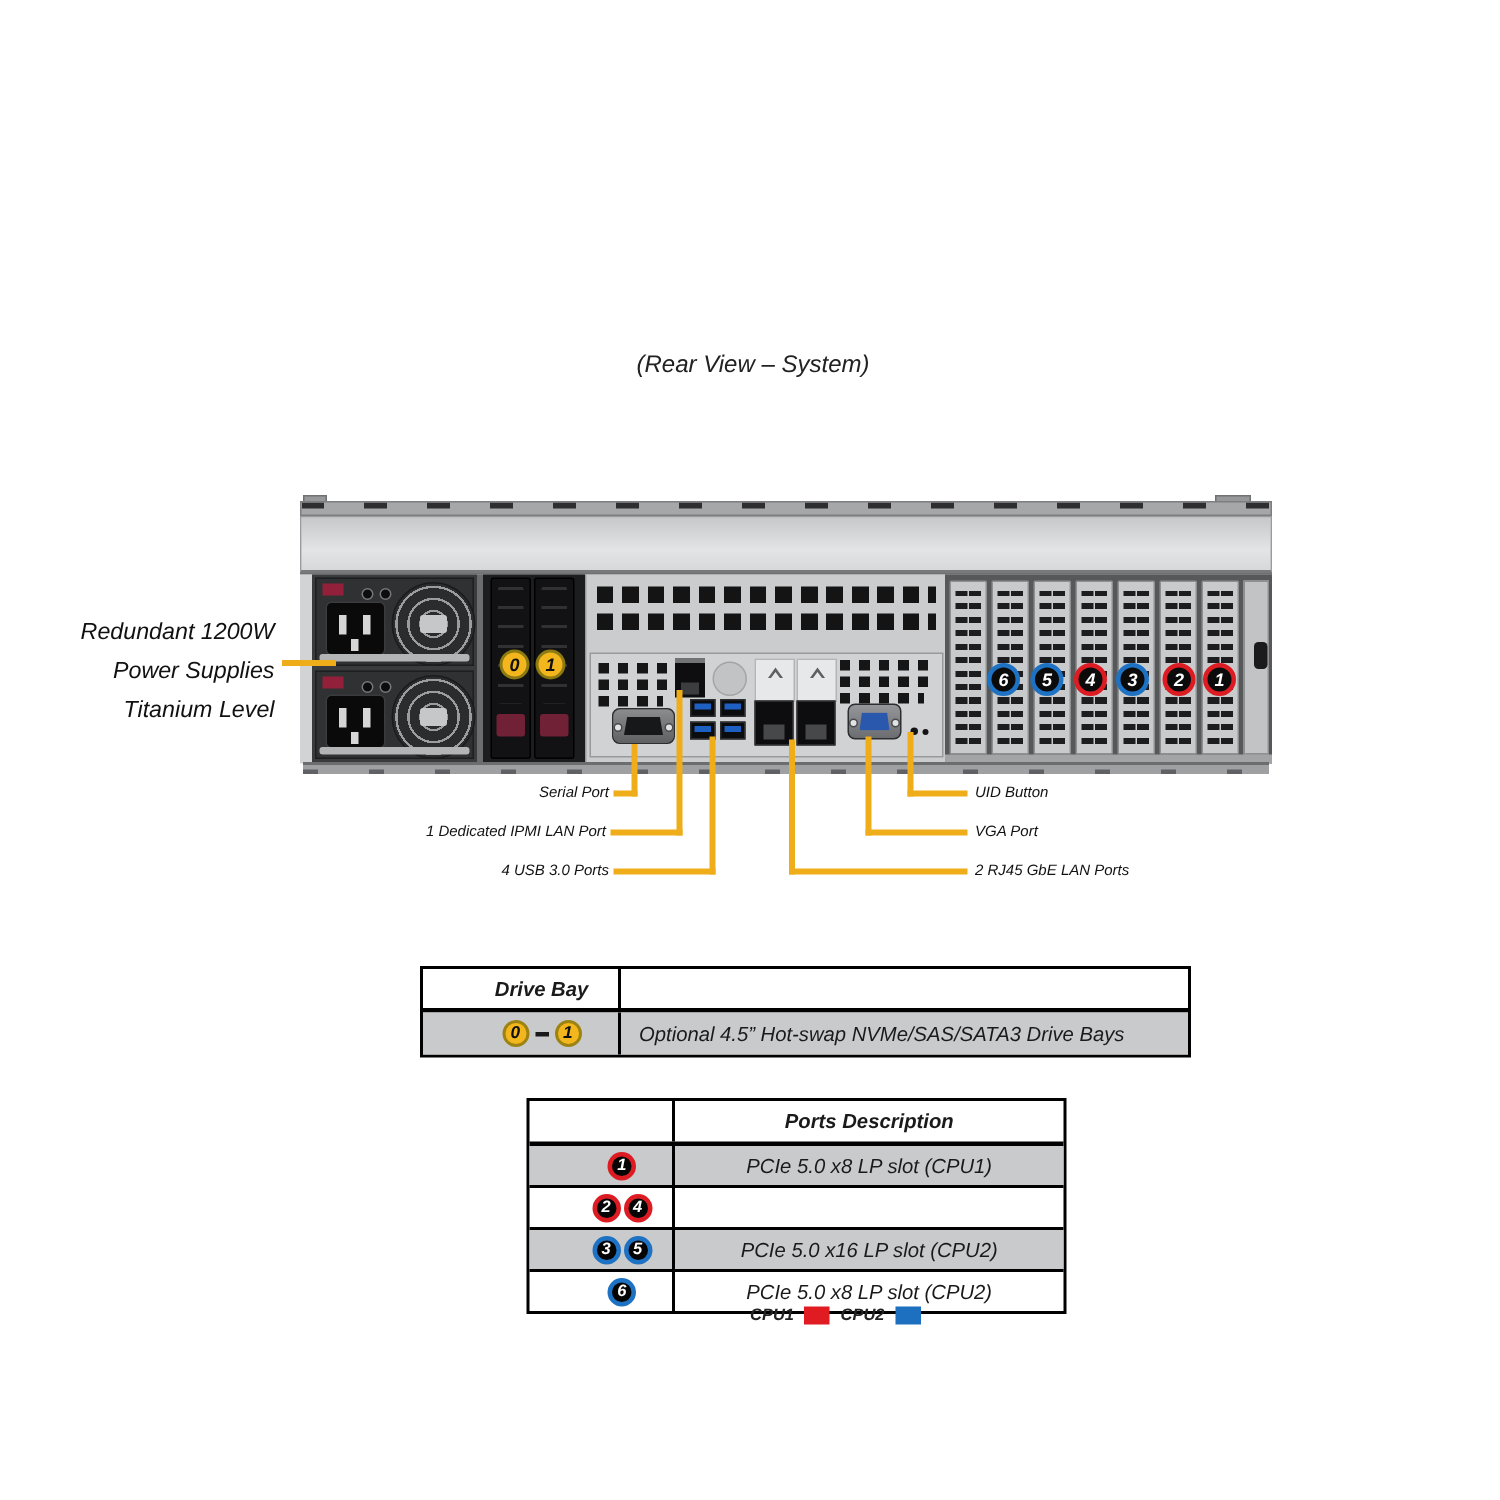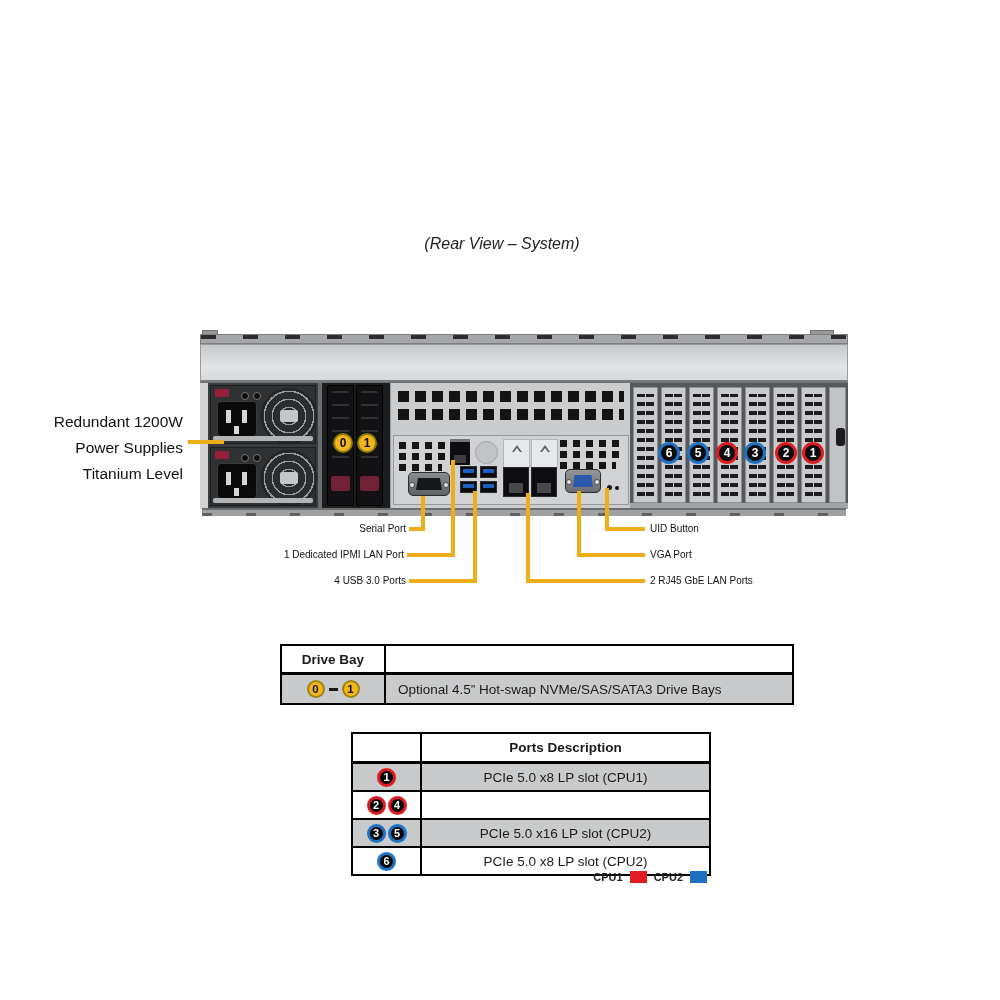--- a/index.html
+++ b/index.html
@@ -1,20 +1,20 @@
 <!DOCTYPE html>
 <html><head>
 <meta charset="utf-8">
 <style>
   html,body { margin:0; padding:0; background:#ffffff; }
   #page {
     position:relative; width:1000px; height:1000px; background:#ffffff;
     font-family:"Liberation Sans", sans-serif; color:#1a1a1a; overflow:hidden;margin-top:32px;
   }
-  .abs { position:absolute; }
+  .abs { position:absolute;font-style:italic; }
 
   
   .title {
     left:352px; top:203px; width:300px; text-align:center;
     font-size:16px; font-style:italic; color:#222;
   }
 
   
   .lbl { font-size:10px; color:#111; height:18px; line-height:18px; white-space:nowrap; }
   .lbl.r { text-align:right; }
@@ -158,21 +158,21 @@
   .slot-circle {
     position:absolute; width:22px; height:22px; border-radius:50%; background:#0b0b0b;
     border:3px solid #888; box-sizing:border-box; color:#fff; font-size:12px; font-weight:bold;
     text-align:center; line-height:16px;
   }
   .slot-circle.red { border-color:#dc1c22; }
   .slot-circle.blue { border-color:#1e72c4; }
 
   
   .tbl { background:#fff; border:2px solid #000; font-size:13.5px; }
-  .tr { display:flex; align-items:center; }
+  .tr { display:flex; align-items:center;padding-left:28px; }
   .td { box-sizing:border-box; display:flex; align-items:center; justify-content:center; height:100%; }
   .head { font-weight:bold; border-bottom:3px solid #000; }
   .gray { background:#c9cacb; }
 
   .drive-tbl { left:280px; top:612px; width:510px; }
   .drive-tbl .tr { height:26px; }
   .drive-tbl .tr.data { height:28px; }
   .drive-tbl .c1 { width:104px; border-right:2px solid #000; }
   .drive-tbl .c2 { flex:1; }
   .drive-tbl .c2.desc { justify-content:flex-start; padding-left:12px; }
@@ -190,21 +190,21 @@
   .slot-tbl .s2 { flex:1; }
   .slot-badge {
     width:19px; height:19px; border-radius:50%; background:#050505; border:3px solid #888;
     box-sizing:border-box; color:#fff; font-size:11px; font-weight:bold;
     display:flex; align-items:center; justify-content:center;
   }
   .slot-badge.red { border-color:#dc1c22; }
   .slot-badge.blue { border-color:#1e72c4; }
 
   
-  .legend { left:500px; top:839px; width:207px; display:flex; justify-content:flex-end; align-items:center; gap:7px; font-size:11px; font-weight:bold; color:#222; }
+  .legend { left:500px; top:839px; width:207px; display:flex; align-items:center; gap:7px; font-size:11px; font-weight:bold; color:#222; }
   .legend-swatch { width:17px; height:12px; display:inline-block; }
 </style>
 </head>
 <body>
 
 <div id="page">
 
   <div class="abs title">(Rear View – System)</div>
 
   <div class="abs chassis">

